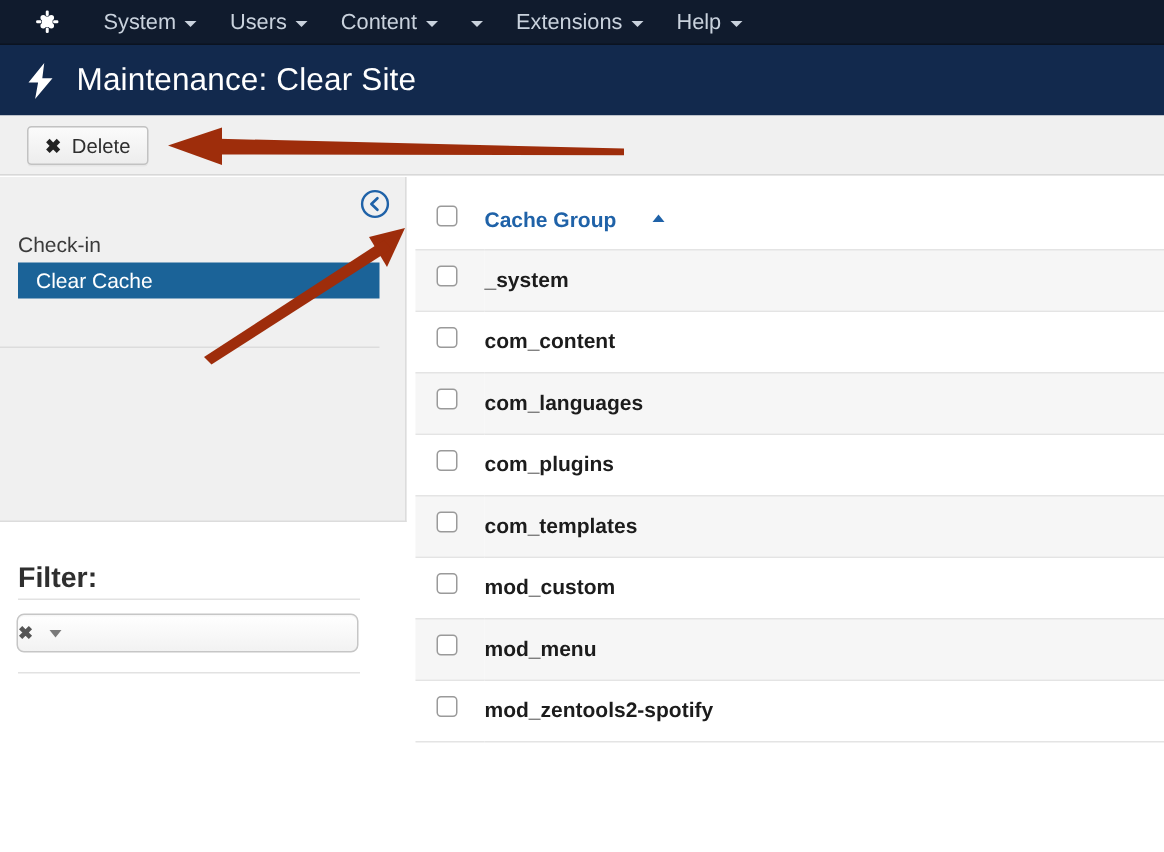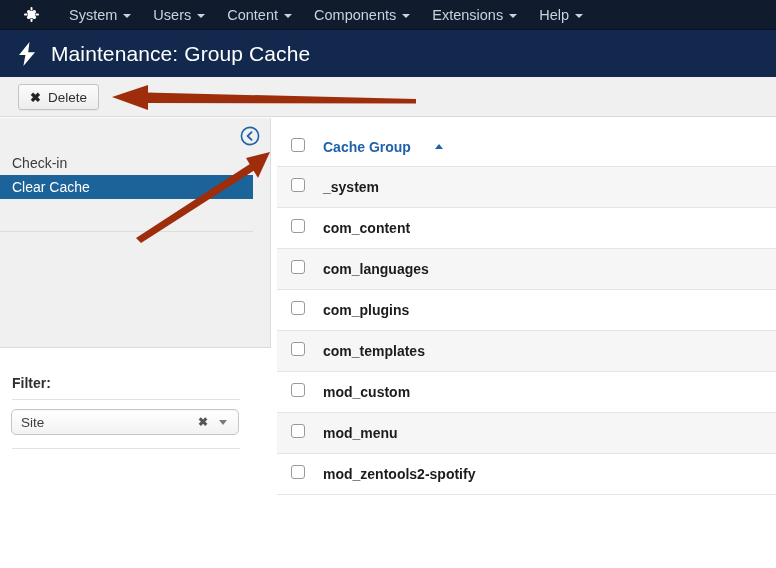--- a/index.html
+++ b/index.html
@@ -74,28 +74,28 @@
   }
   .collapse-btn {
     position: absolute; right: 10px; top: 8px;
     width: 20px; height: 20px; cursor: pointer;
   }
   .nav-list { position: absolute; left: 0; top: 33px; width: 253px; }
   .nav-item {
     height: 24px; line-height: 24px; padding-left: 12px;
     font-size: 14px; color: #3b3b3b; cursor: pointer;
   }
-  .nav-item.active { background: #1b6398; color: #ffffff; }
+  .nav-item.active { background: #1b6398; color: #ffffff; margin-left: 12px; }
   .sidebar-sep {
     position: absolute; left: 0; top: 113px; width: 253px;
     border-top: 1px solid #dcdcdc;
   }
   .filter-label {
     position: absolute; left: 12px; top: 257px;
-    font-size: 14px; font-weight: bold; color: #2f2f2f;
+    font-size: 19px; font-weight: bold; color: #2f2f2f;
   }
   .filter-hr {
     position: absolute; left: 12px; top: 281px; width: 228px;
     border-top: 1px solid #e2e2e2;
   }
   .chosen-select {
     position: absolute; left: 11px; top: 291px;
     width: 228px; height: 26px;
     background: linear-gradient(#ffffff, #f2f2f2);
     border: 1px solid #c6c6c6; border-radius: 5px;
@@ -180,40 +180,39 @@
     </div>
     <div class="menu-item">
       <span>Users</span>
       <i class="caret-down"></i>
     </div>
     <div class="menu-item">
       <span>Content</span>
       <i class="caret-down"></i>
     </div>
     <div class="menu-item">
-      <span>Components</span>
       <i class="caret-down"></i>
     </div>
     <div class="menu-item">
       <span>Extensions</span>
       <i class="caret-down"></i>
     </div>
     <div class="menu-item">
       <span>Help</span>
       <i class="caret-down"></i>
     </div>
   </div>
 
   <div class="titlebar">
     <div class="bolt-icon">
       <svg width="20" height="24" viewBox="0 0 20 24" aria-hidden="true">
         <path d="M12.5 0 L2 13 L8.4 13 L6.4 24 L18 10.2 L11.2 10.2 Z" fill="#ffffff"></path>
       </svg>
     </div>
-    <div class="page-title">Maintenance: Group Cache</div>
+    <div class="page-title">Maintenance: Clear Site</div>
   </div>
 
   <div class="toolbar">
     <div class="btn-delete">
       <span class="x-glyph">✖</span>
       <span>Delete</span>
     </div>
   </div>
 
   <div class="sidebar">
@@ -233,21 +232,20 @@
         <span>Clear Cache</span>
       </div>
     </div>
 
     <div class="sidebar-sep"></div>
 
     <div class="filter-label">Filter:</div>
     <div class="filter-hr"></div>
 
     <div class="chosen-select">
-      <span class="chosen-value">Site</span>
       <span class="chosen-clear">✖</span>
       <i class="chosen-caret"></i>
     </div>
 
     <div class="filter-hr2"></div>
   </div>
 
   <div class="table-wrap">
     <table class="tbl">
       <thead>

